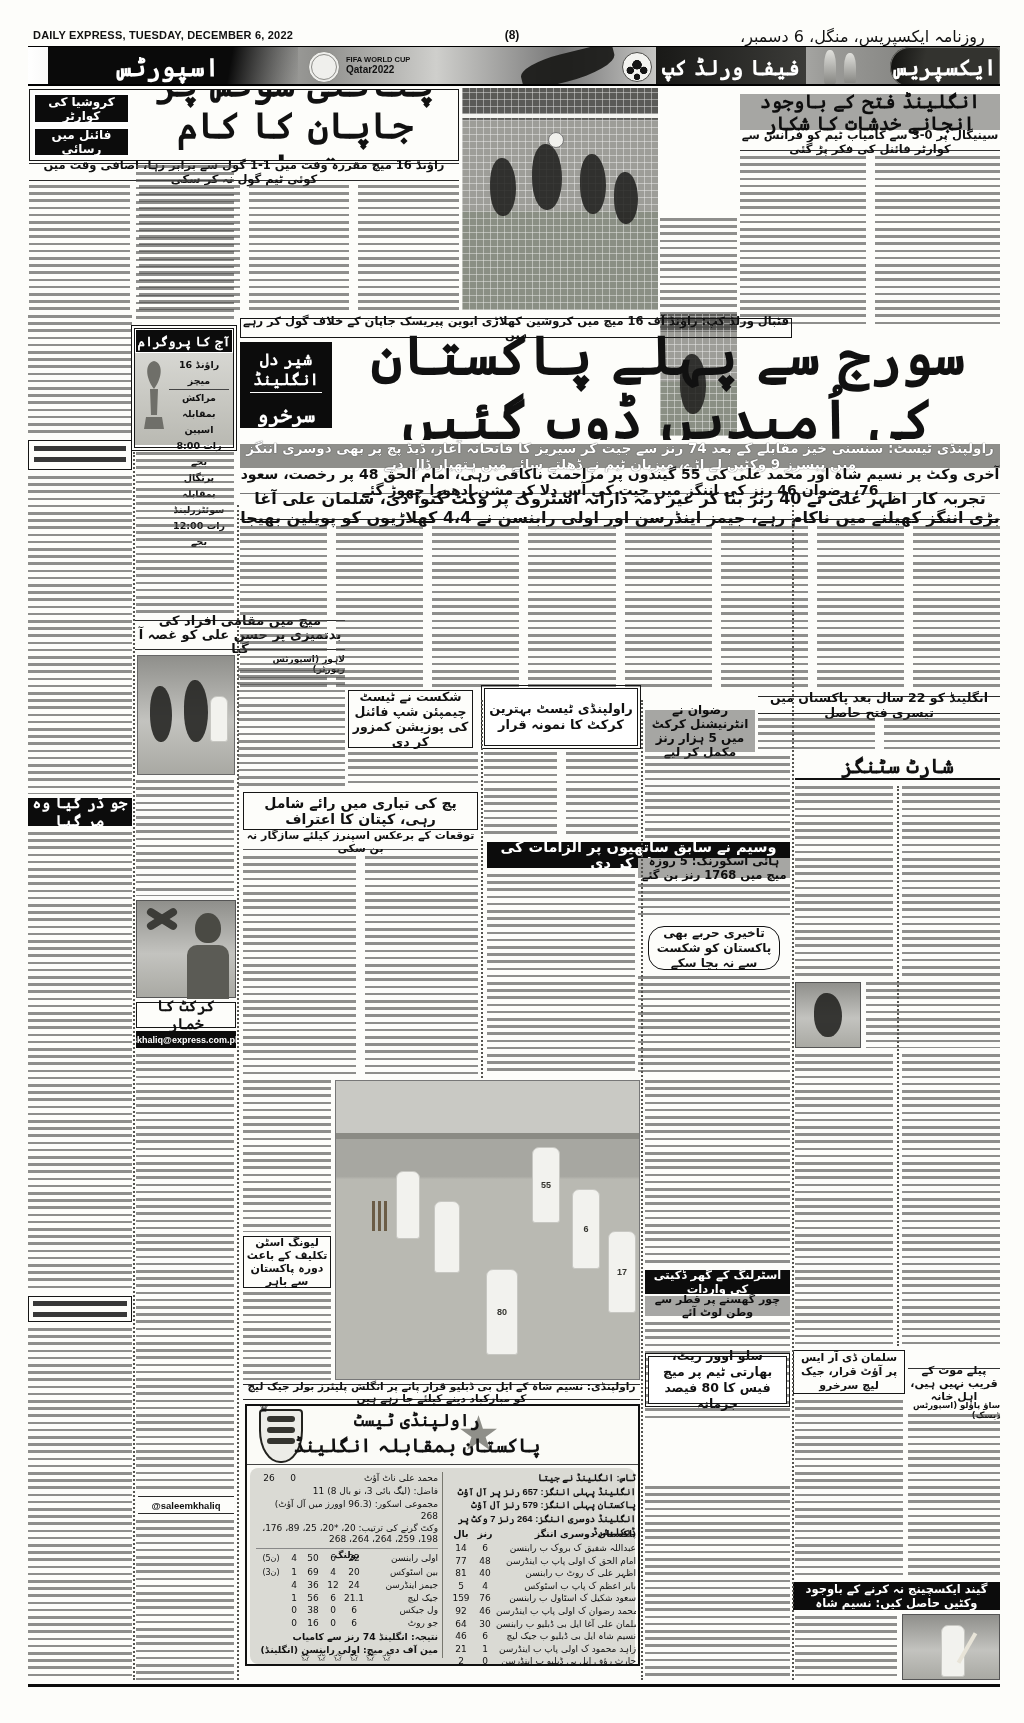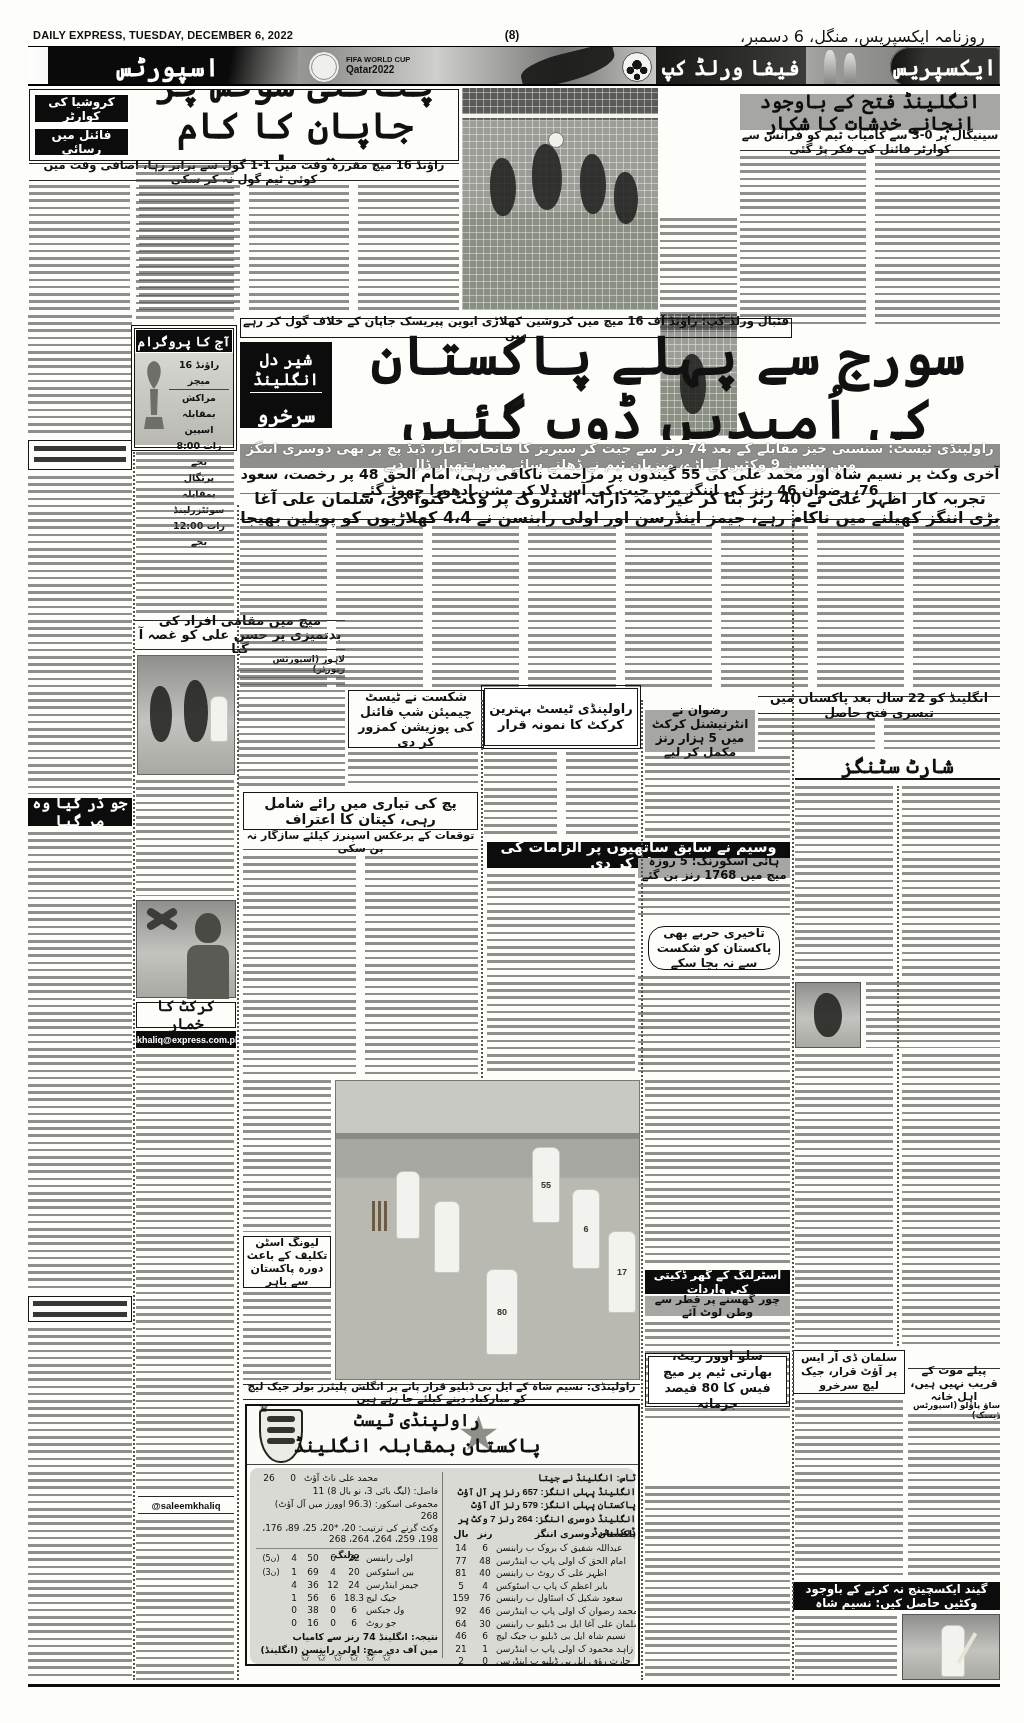--- a/index.html
+++ b/index.html
@@ -22,21 +22,21 @@
   .dotrule{width:0;border-left:2px dotted #55544f;}
   .ph{background:linear-gradient(180deg,#8f8f8b,#c3c3bf 55%,#a9a9a3);}
   .netph{position:relative;overflow:hidden;background:linear-gradient(180deg,#5a5a57 0 14%,#9d9d98 15% 55%,#8a8f84 56% 100%);}
   .netph .net{position:absolute;inset:0;background:
      repeating-linear-gradient(90deg,rgba(255,255,255,.5) 0 1px,transparent 1px 7px),
      repeating-linear-gradient(0deg,rgba(255,255,255,.5) 0 1px,transparent 1px 7px);opacity:.8;}
   .blob{position:absolute;background:#1d1d1b;border-radius:45% 55% 50% 50%;opacity:.85;}
   .whiteplayer{position:absolute;background:#f2f2ee;border:1px solid #c7c7c2;border-radius:7px 7px 3px 3px;
      display:flex;align-items:center;justify-content:center;font-size:9px;font-weight:bold;color:#35352f;}
   .lrow{display:flex;direction:rtl;align-items:baseline;font-size:9px;line-height:12.6px;}
-  .lrow .f0{flex:1;white-space:nowrap;overflow:hidden;}
+  .lrow .f0{flex:1;white-space:nowrap;overflow:hidden;text-align:right;}
   .lrow span{direction:ltr;}
   .bat .f1{width:22px;text-align:center;} .bat .f2{width:26px;text-align:center;}
   .bowl .f1{width:24px;text-align:center;} .bowl .f2{width:18px;text-align:center;}
   .bowl .f3{width:22px;text-align:center;} .bowl .f4{width:16px;text-align:center;}
   .bowl .f5{width:30px;text-align:center;font-size:8px;}
   .sum .lrow{display:block;text-align:right;font-weight:bold;font-size:9.3px;line-height:13.5px;}
   .crest{position:relative;width:40px;height:50px;border:2px solid #23231f;background:#ecece7;
          border-radius:4px 4px 48% 48%/4px 4px 60% 60%;}
   .crest i{display:block;height:6px;margin:5px 6px 0 6px;background:#34342f;border-radius:3px;}
   .trophy{width:12px;height:34px;background:linear-gradient(#e0e0dc,#878783);border-radius:45% 45% 12% 12%;}
@@ -201,21 +201,21 @@
       <div class="fx"></div>
       <div class="fx"></div>
       <div class="fx"></div>
       <div class="fx"></div>
       <div class="fx"></div>
       <div class="fx"></div>
       <div class="fx"></div>
       <div class="fx"></div>
     </div>
 
-  <div class="abs boxed urdu center" style="left:348px;top:690px;width:136px;height:58px;font-size:12.5px;font-weight:bold;line-height:15px;padding:2px;">شکست نے ٹیسٹ چیمپئن شپ فائنل کی پوزیشن کمزور کر دی</div>
+  <div class="abs boxed urdu center" style="left:348px;top:690px;width:125px;height:58px;font-size:12.5px;font-weight:bold;line-height:15px;padding:2px;">شکست نے ٹیسٹ چیمپئن شپ فائنل کی پوزیشن کمزور کر دی</div>
   <div class="abs" style="left:348px;top:752px;width:130px;height:36px;" data-cols="1">
       <div class="fx"></div>
     </div>
 
   <div class="abs dbox urdu center" style="left:484px;top:688px;width:154px;height:58px;font-size:13px;font-weight:bold;line-height:16px;padding:2px;">راولپنڈی ٹیسٹ بہترین کرکٹ کا نمونہ قرار</div>
   <div class="abs" style="left:484px;top:752px;width:154px;height:86px;" data-cols="2">
       <div class="fx"></div>
       <div class="fx"></div>
     </div>
 
@@ -388,21 +388,21 @@
           <div class="lrow">
             <span class="f0">جیمز اینڈرسن</span>
             <span class="f1">24</span>
             <span class="f2">12</span>
             <span class="f3">36</span>
             <span class="f4">4</span>
             <span class="f5"></span>
           </div>
           <div class="lrow">
             <span class="f0">جیک لیچ</span>
-            <span class="f1">18.3</span>
+            <span class="f1">21.1</span>
             <span class="f2">6</span>
             <span class="f3">56</span>
             <span class="f4">1</span>
             <span class="f5"></span>
           </div>
           <div class="lrow">
             <span class="f0">ول جیکس</span>
             <span class="f1">6</span>
             <span class="f2">0</span>
             <span class="f3">38</span>

